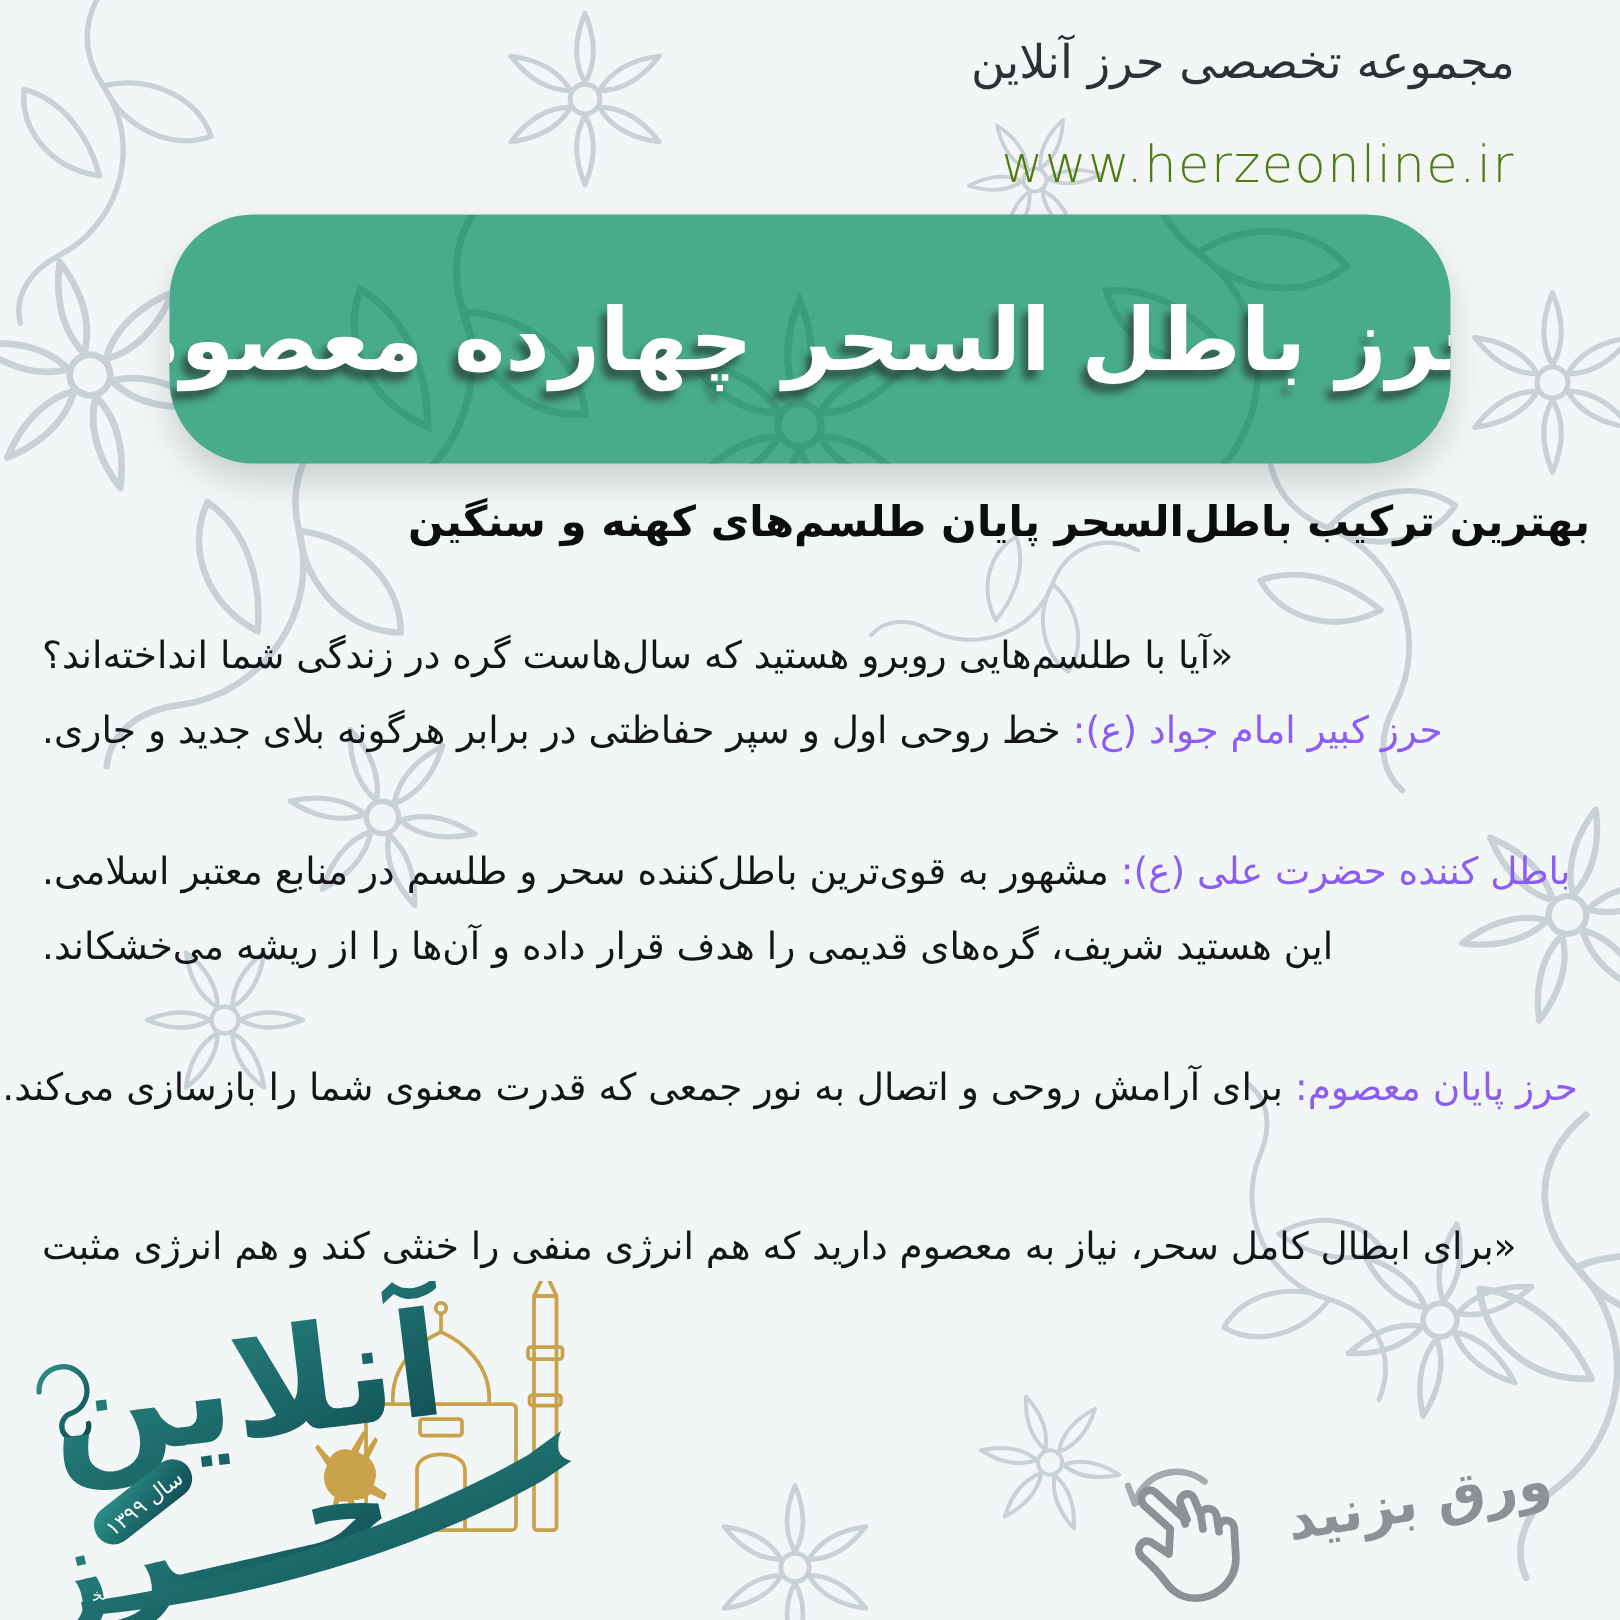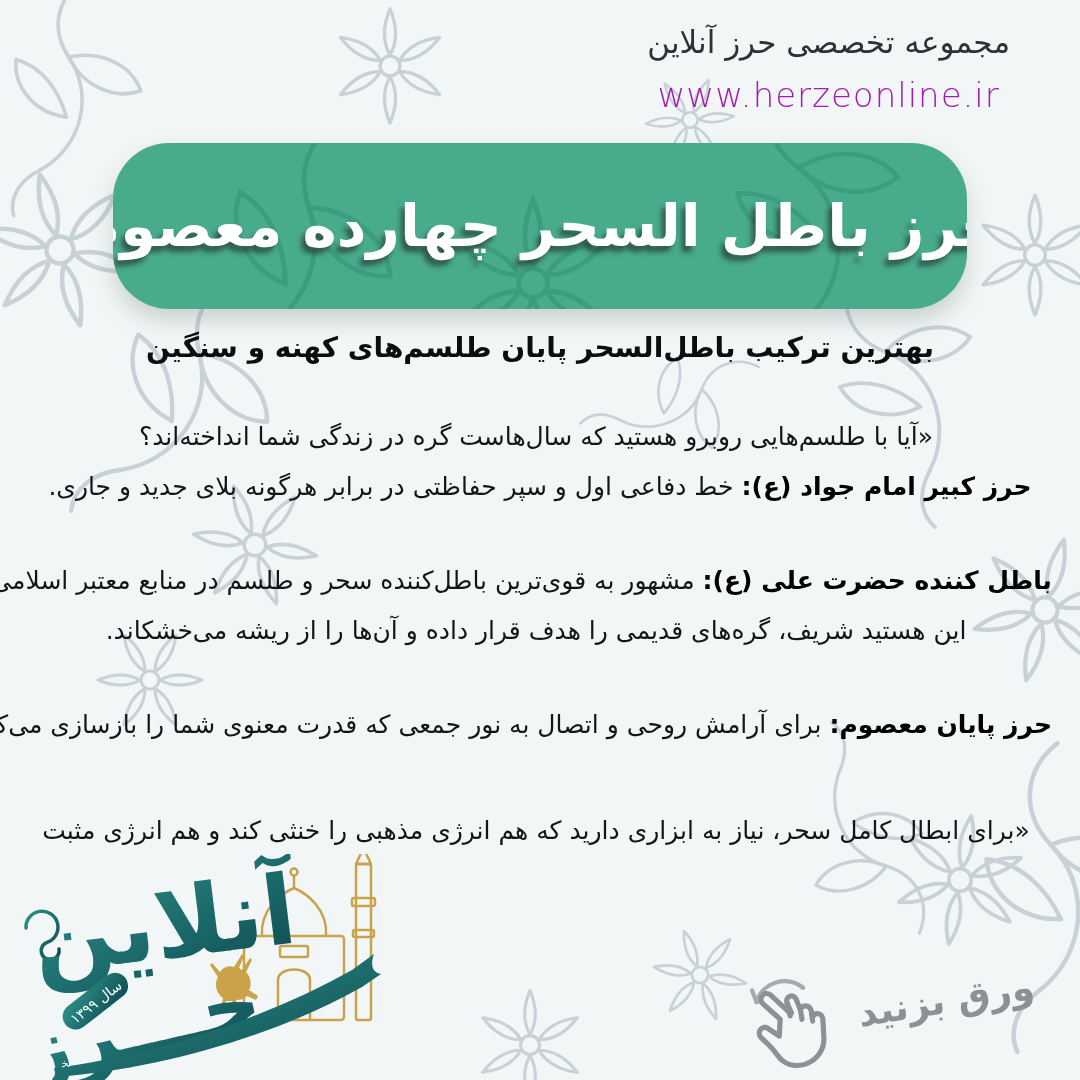--- a/index.html
+++ b/index.html
@@ -6,43 +6,43 @@
   .canvas{
     position:relative;width:1080px;height:1080px;overflow:hidden;
     background:#f3f6f7;direction:rtl;
     font-family:"DejaVu Sans",sans-serif;
   }
   .bg-pattern{position:absolute;inset:0;width:1080px;height:1080px;}
 
   
   .header{position:absolute;top:24px;right:70px;text-align:right;}
   .brand-line{font-size:31px;color:#2e3134;font-weight:400;letter-spacing:0;}
-  .site-line{font-size:34px;color:#a21caf;font-weight:300;direction:ltr;margin-top:15px;letter-spacing:1px;text-align:center;}
+  .site-line{font-size:34px;color:#4d7c0f;font-weight:300;direction:ltr;margin-top:30px;letter-spacing:1px;}
 
   
   .banner{
     position:absolute;top:143px;left:113px;width:854px;height:166px;
     background:#48ab8c;border-radius:56px;overflow:hidden;
     display:flex;align-items:center;justify-content:center;
     box-shadow:0 12px 22px rgba(96,118,112,.28);
   }
   .banner-pattern{position:absolute;inset:0;opacity:.45;}
   .banner h1{
     position:relative;margin:0;color:#fff;font-size:58px;font-weight:bold;
     text-shadow:-4px 6px 5px rgba(35,42,40,.62);white-space:nowrap;
   }
 
   
   .subtitle{
-    position:absolute;top:331px;left:20px;right:20px;text-align:center;
+    position:absolute;top:331px;left:20px;right:20px;
     font-size:28px;font-weight:800;color:#0c0d0d;white-space:nowrap;
   }
-  .tblock{position:absolute;left:28px;right:28px;text-align:center;color:#141516;}
+  .tblock{position:absolute;left:28px;right:28px;text-align:left;color:#141516;}
   .tblock .line{font-size:25px;line-height:50px;white-space:nowrap;font-weight:500;}
-  .tblock .lead{font-weight:700;color:#000000;margin-inline-end:8px;}
+  .tblock .lead{font-weight:400;color:#8b5cf6;margin-inline-end:8px;}
   #block-1{top:412px;}
   #block-2{top:556px;}
   #block-3{top:700px;}
   #block-4{top:806px;}
 
   
   .logo{position:absolute;left:0;bottom:-4px;width:470px;height:230px;}
 
   
   .swipe{
@@ -110,34 +110,34 @@
         <use href="#vine" transform="translate(120,200) scale(1.6) rotate(15)"></use>
       </g>
     </svg>
     <h1>حرز باطل السحر چهارده معصوم</h1>
   </div>
 
   <div class="subtitle">بهترین ترکیب باطل‌السحر  پایان طلسم‌های کهنه و سنگین</div>
 
   <div class="tblock" id="block-1">
     <div class="line"><span class="lead"></span><span>«آیا با طلسم‌هایی روبرو هستید که سال‌هاست گره در زندگی شما انداخته‌اند؟</span></div>
-    <div class="line"><span class="lead">حرز کبیر امام جواد (ع):</span><span>خط دفاعی اول و سپر حفاظتی در برابر هرگونه بلای جدید و جاری.</span></div>
+    <div class="line"><span class="lead">حرز کبیر امام جواد (ع):</span><span>خط روحی اول و سپر حفاظتی در برابر هرگونه بلای جدید و جاری.</span></div>
   </div>
 
   <div class="tblock" id="block-2">
     <div class="line"><span class="lead">باطل کننده حضرت علی (ع):</span><span>مشهور به قوی‌ترین باطل‌کننده سحر و طلسم در منابع معتبر اسلامی.</span></div>
     <div class="line"><span class="lead"></span><span>این هستید شریف، گره‌های قدیمی را هدف قرار داده و آن‌ها را از ریشه می‌خشکاند.</span></div>
   </div>
 
   <div class="tblock" id="block-3">
     <div class="line"><span class="lead">حرز پایان معصوم:</span><span>برای آرامش روحی و اتصال به نور جمعی که قدرت معنوی شما را بازسازی می‌کند.</span></div>
   </div>
 
   <div class="tblock" id="block-4">
-    <div class="line"><span class="lead"></span><span>«برای ابطال کامل سحر، نیاز به ابزاری دارید که هم انرژی مذهبی را خنثی کند و هم انرژی مثبت</span></div>
+    <div class="line"><span class="lead"></span><span>«برای ابطال کامل سحر، نیاز به معصوم دارید که هم انرژی منفی را خنثی کند و هم انرژی مثبت</span></div>
   </div>
 
   <div class="logo">
     <svg viewBox="0 0 470 230" width="470" height="230" aria-hidden="true">
       <defs>
         <linearGradient id="tg" x1="0" y1="0" x2="1" y2="1">
           <stop offset="0" stop-color="#2e938a"></stop>
           <stop offset="1" stop-color="#0e4a52"></stop>
         </linearGradient>
       </defs>

